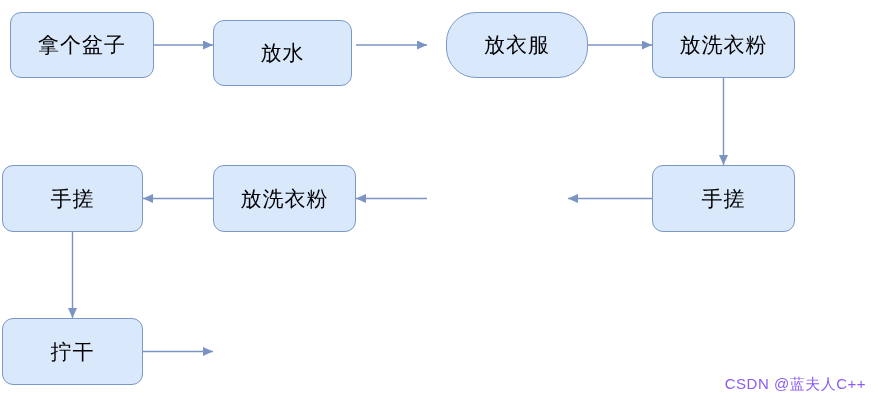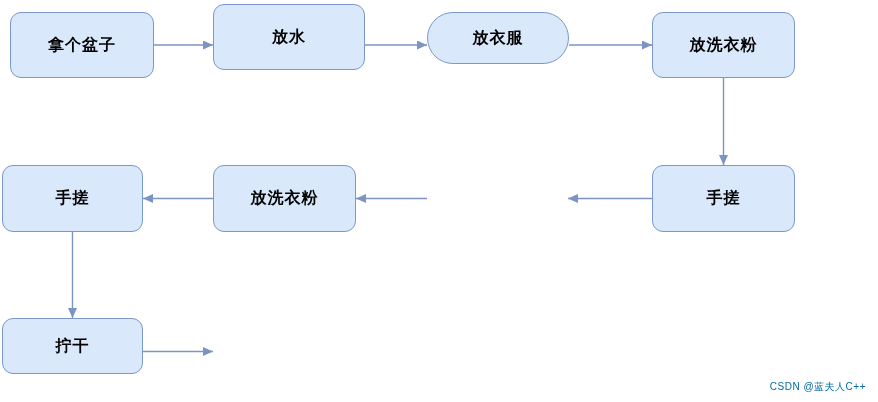--- a/index.html
+++ b/index.html
@@ -18,37 +18,37 @@
     position: absolute;
     box-sizing: border-box;
     background: #dae8fc;
     border: 1px solid #7a99c7;
     border-radius: 11px;
     display: flex;
     align-items: center;
     justify-content: center;
   }
   .node-label {
-    font-size: 16px;
-    font-weight: 700;
+    font-size: 21px;
+    font-weight: 400;
     color: #000000;
     letter-spacing: 1px;
     white-space: nowrap;
   }
   #edges {
     position: absolute; left: 0; top: 0;
     width: 878px; height: 402px;
     pointer-events: none;
   }
   .watermark {
     position: absolute;
     right: 12px;
     bottom: 8px;
-    font-size: 10px;
-    color: #0369a1;
+    font-size: 15px;
+    color: #8b5cf6;
     letter-spacing: 0.5px;
     white-space: nowrap;
   }
 </style>
 </head>
 <body>
 
 <div class="canvas">
 
   <svg id="edges" width="878" height="402" viewBox="0 0 878 402" xmlns="http://www.w3.org/2000/svg">
@@ -65,45 +65,45 @@
       <line x1="427" y1="198.5" x2="356" y2="198.5" stroke="#7b94c3" stroke-width="1.4" marker-end="url(#arrowhead)"></line>
       <line x1="213" y1="198.5" x2="143" y2="198.5" stroke="#7b94c3" stroke-width="1.4" marker-end="url(#arrowhead)"></line>
       <line x1="72.5" y1="232" x2="72.5" y2="318" stroke="#7b94c3" stroke-width="1.4" marker-end="url(#arrowhead)"></line>
       <line x1="143" y1="351.5" x2="213" y2="351.5" stroke="#7b94c3" stroke-width="1.4" marker-end="url(#arrowhead)"></line>
     </svg>
 
   <div class="node" style="left:10px; top:12px; width:144px; height:66px;">
     <span class="node-label">拿个盆子</span>
   </div>
 
-  <div class="node" style="left:213px; top:4px; width:152px; height:66px;">
+  <div class="node" style="left:213px; top:20px; width:139px; height:66px;">
     <span class="node-label">放水</span>
   </div>
 
-  <div class="node" style="left:427px; top:12px; width:142px; height:52px;border-radius:30px;">
+  <div class="node" style="left:446px; top:12px; width:142px; height:66px;border-radius:30px;">
     <span class="node-label">放衣服</span>
   </div>
 
   <div class="node" style="left:652px; top:12px; width:143px; height:66px;">
     <span class="node-label">放洗衣粉</span>
   </div>
 
   <div class="node" style="left:652px; top:165px; width:143px; height:67px;">
     <span class="node-label">手搓</span>
   </div>
 
 
   <div class="node" style="left:213px; top:165px; width:143px; height:67px;">
     <span class="node-label">放洗衣粉</span>
   </div>
 
   <div class="node" style="left:2px; top:165px; width:141px; height:67px;">
     <span class="node-label">手搓</span>
   </div>
 
-  <div class="node" style="left:2px; top:318px; width:141px; height:56px;">
+  <div class="node" style="left:2px; top:318px; width:141px; height:67px;">
     <span class="node-label">拧干</span>
   </div>
 
 
   <div class="watermark">CSDN @蓝夫人C++</div>
 
 </div>
 
 </body></html>

